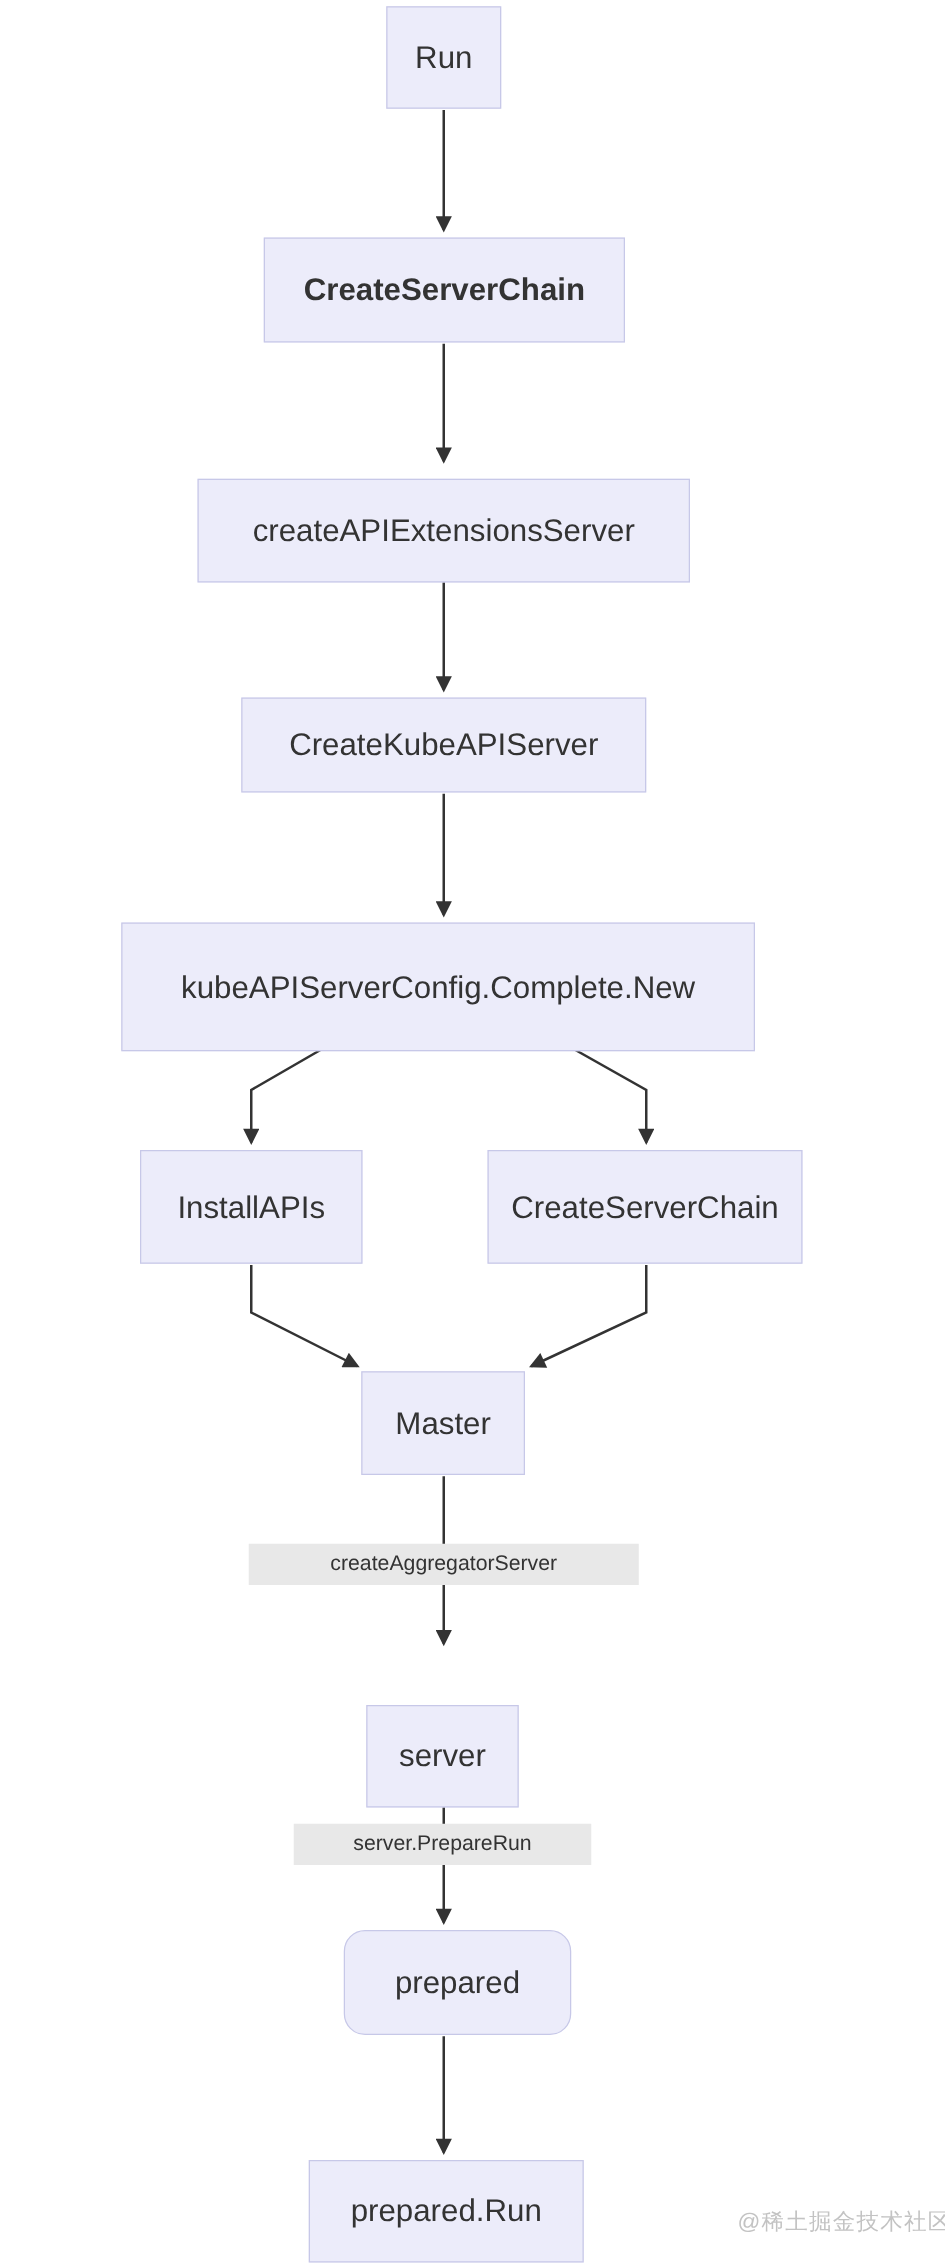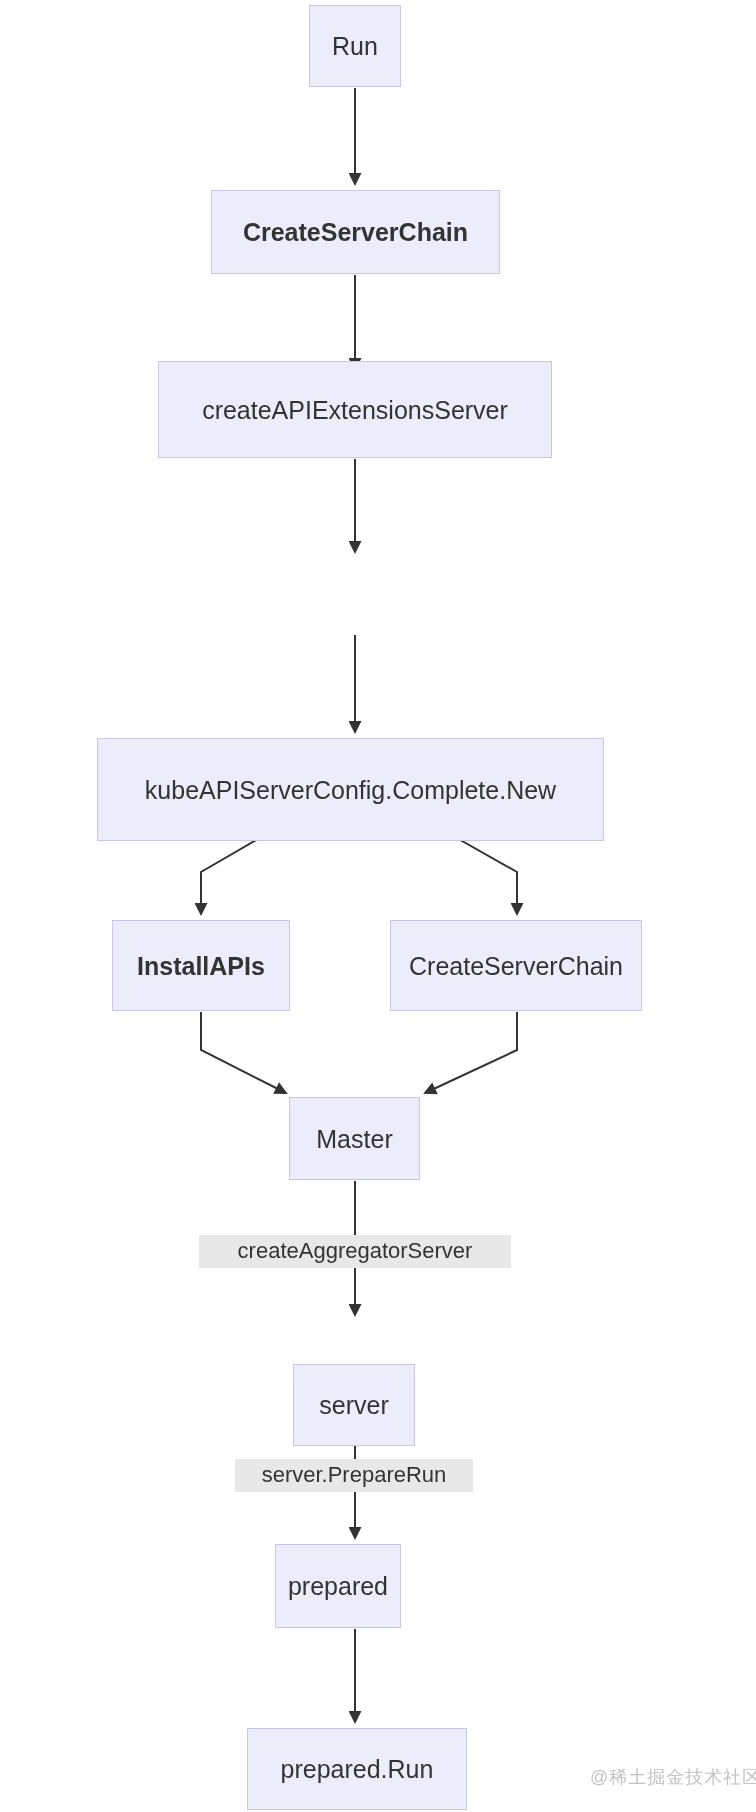--- a/index.html
+++ b/index.html
@@ -29,45 +29,45 @@
     box-sizing: border-box;
     white-space: nowrap;
   }
   .edge-label {
     position: absolute;
     display: flex;
     align-items: center;
     justify-content: center;
     background: #e8e8e8;
     color: #333333;
-    font-size: 22px;
+    font-size: 17px;
     line-height: 1.1;
     box-sizing: border-box;
     white-space: nowrap;
   }
   .watermark {
     position: absolute;
     left: 590px;
     top: 1765px;
     color: #c3c3c3;
     font-size: 18px;
     letter-spacing: 1px;
     white-space: nowrap;
   }
   
   #n-run                          { left: 309px; top: 5px;    width: 92px;  height: 82px; }
   #n-create-server-chain          { left: 211px; top: 190px;  width: 289px; height: 84px; font-weight: bold; }
-  #n-create-api-extensions-server { left: 158px; top: 361px;  width: 394px; height: 97px; }
+  #n-create-api-extensions-server { left: 158px; top: 383px;  width: 394px; height: 83px; }
   #n-create-kube-api-server       { left: 193px; top: 558px;  width: 324px; height: 76px; }
   #n-kube-config-complete-new     { left: 97px;  top: 738px;  width: 507px; height: 103px; }
-  #n-install-apis                 { left: 112px; top: 920px;  width: 178px; height: 91px; font-weight: bold; }
+  #n-install-apis                 { left: 112px; top: 920px;  width: 178px; height: 91px; }
   #n-install-legacy-api           { left: 390px; top: 920px;  width: 252px; height: 91px; }
   #n-master                       { left: 289px; top: 1097px; width: 131px; height: 83px; }
   #n-server                       { left: 293px; top: 1321px; width: 122px; height: 82px; margin-top: 43px; }
-  #n-prepared                     { left: 275px; top: 1544px; width: 126px; height: 84px; }
+  #n-prepared                     { left: 275px; top: 1544px; width: 182px; height: 84px; border-radius: 17px; }
   #n-prepared-run                 { left: 247px; top: 1728px; width: 220px; height: 82px; text-align: right; }
   #el-create-aggregator-server    { left: 199px; top: 1235px; width: 312px; height: 33px; }
   #el-server-prepare-run          { left: 235px; top: 1459px; width: 238px; height: 33px; }
 </style>
 </head>
 <body>
 
 <div id="canvas">
 
   <svg id="edges" viewBox="0 0 756 1812" xmlns="http://www.w3.org/2000/svg">
@@ -90,20 +90,21 @@
       <path d="M355,1629 V1722" marker-end="url(#arrow)"></path>
     </g>
   </svg>
 
   <div class="node" id="n-run">Run</div>
 
   <div class="node" id="n-create-server-chain">CreateServerChain</div>
 
   <div class="node" id="n-create-api-extensions-server">createAPIExtensionsServer</div>
 
+  <div class="node" id="n-create-kube-api-server">CreateKubeAPIServer</div>
 
   <div class="node" id="n-kube-config-complete-new">kubeAPIServerConfig.Complete.New</div>
 
   <div class="node" id="n-install-apis">InstallAPIs</div>
 
   <div class="node" id="n-install-legacy-api">CreateServerChain</div>
 
   <div class="node" id="n-master">Master</div>
 
   <div class="edge-label" id="el-create-aggregator-server">createAggregatorServer</div>

